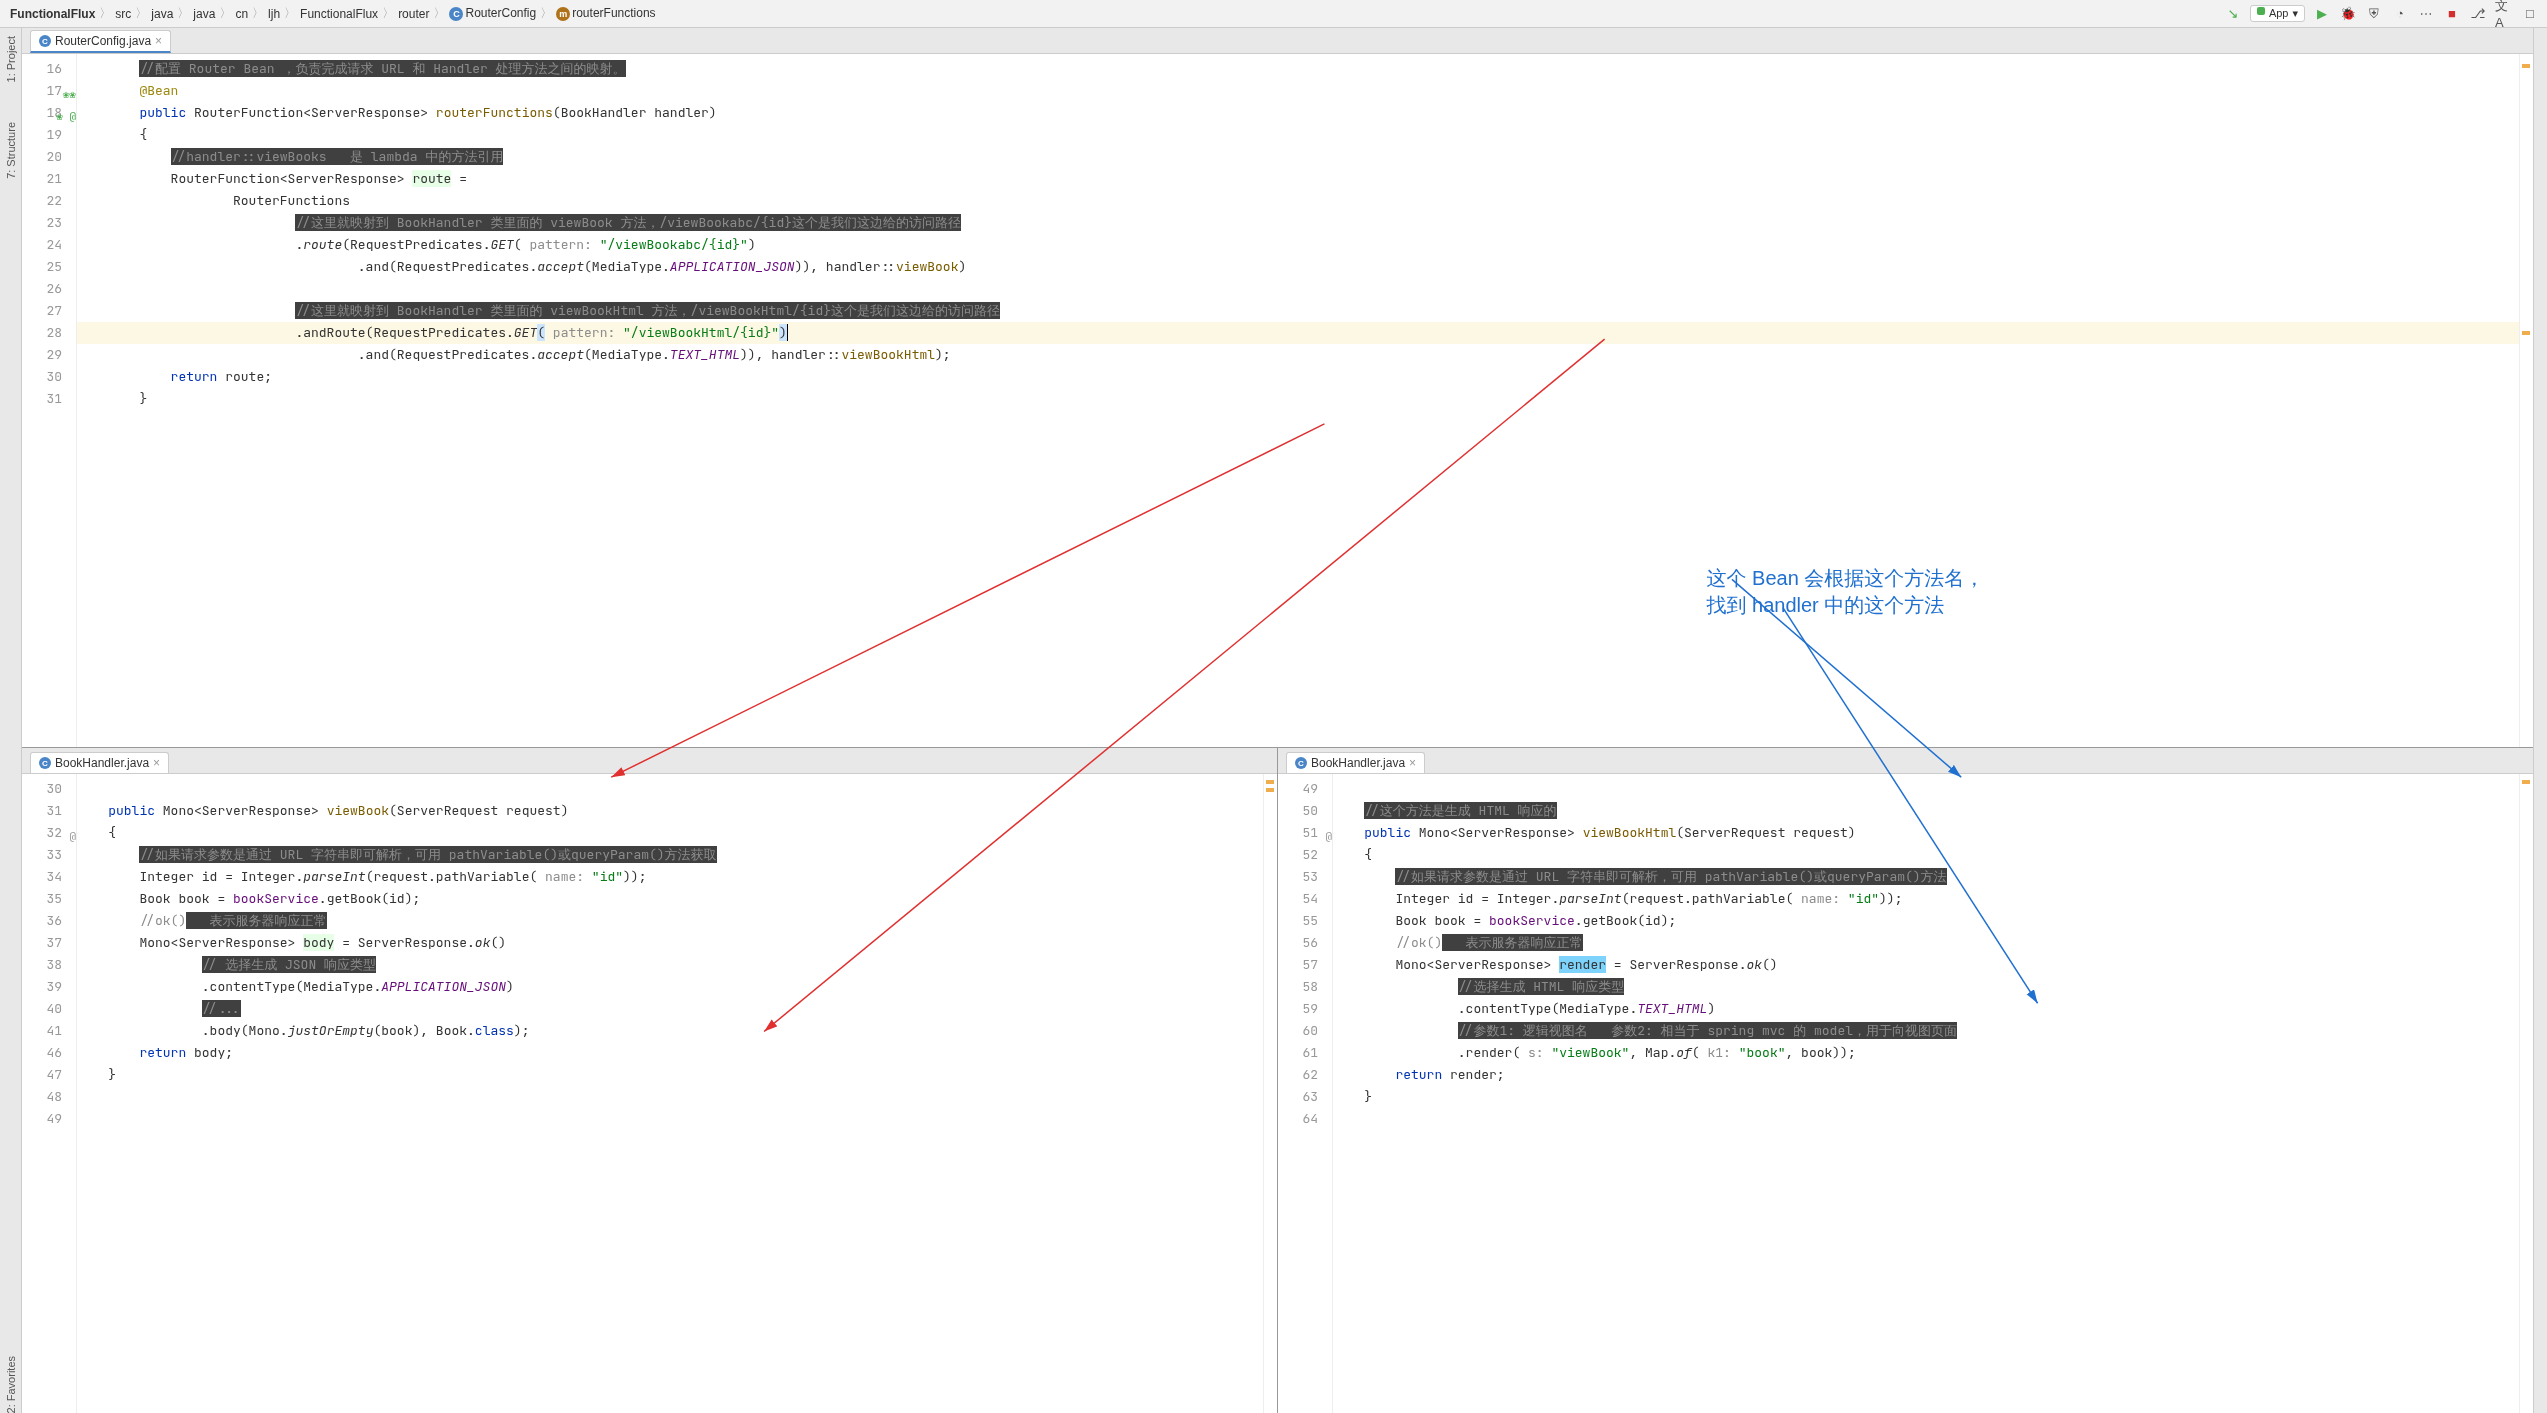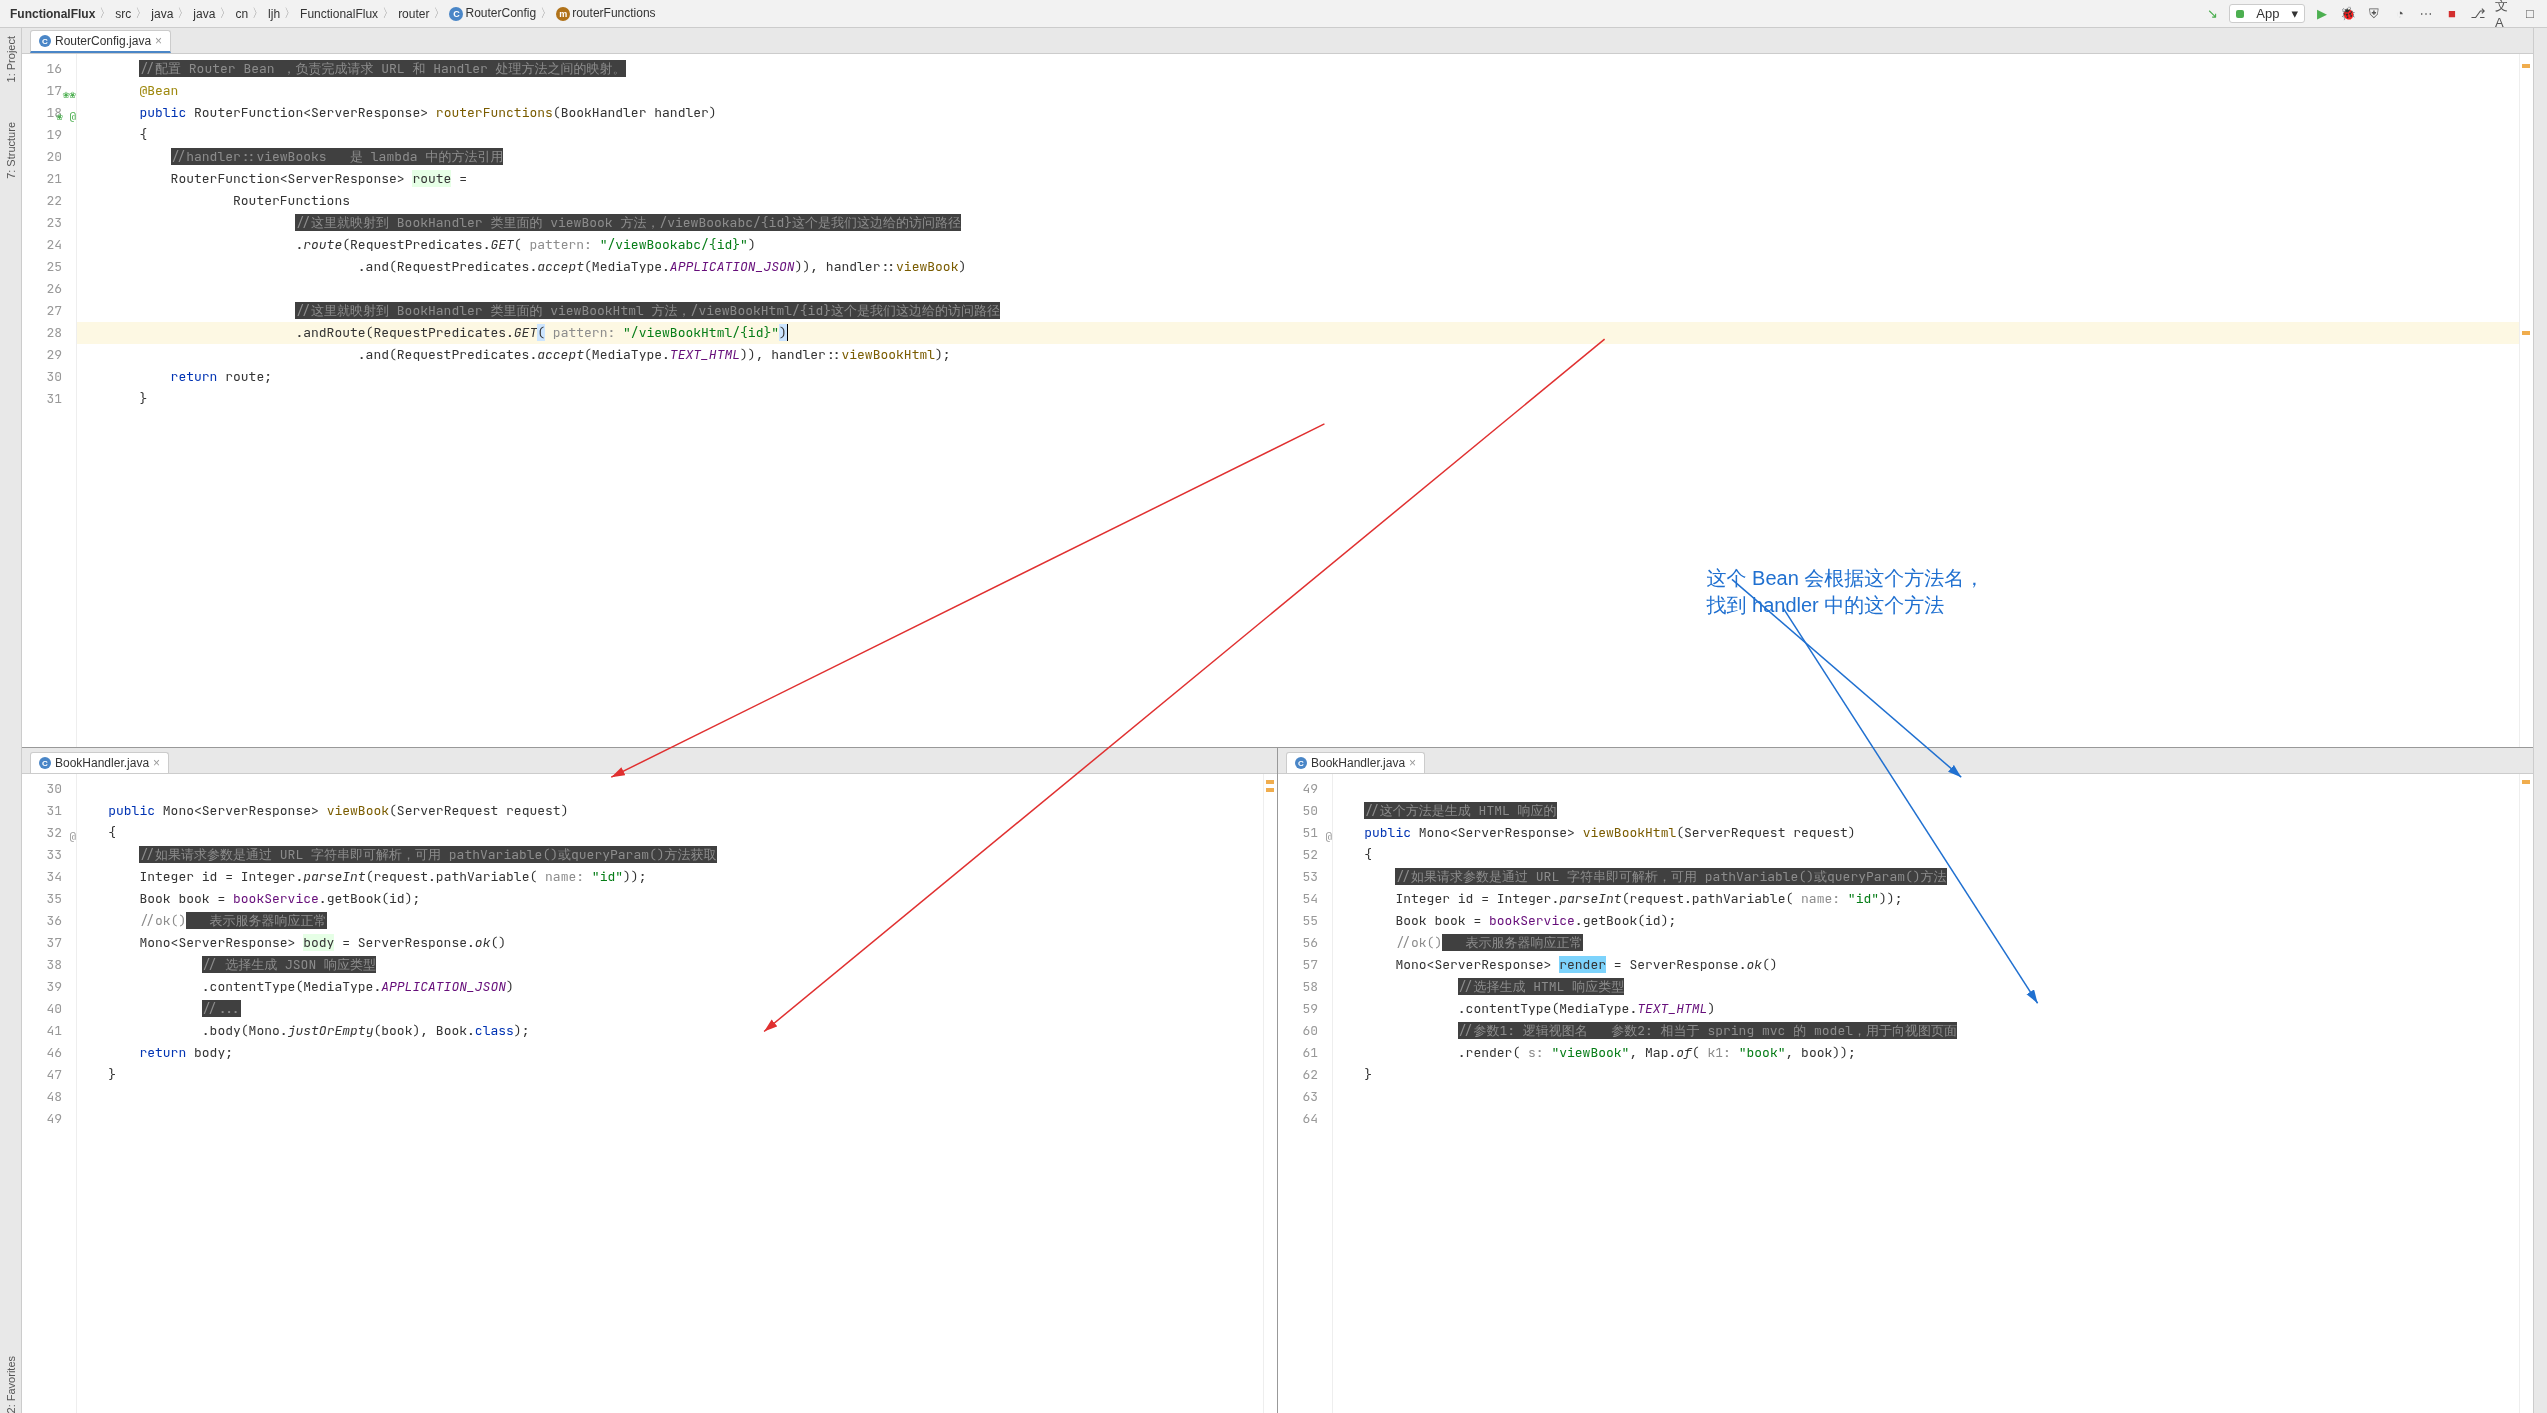--- a/index.html
+++ b/index.html
@@ -12,21 +12,21 @@
 .breadcrumbs .crumb { padding: 0 2px; }
 .breadcrumbs .sep { color: #999; }
 .crumb-icon { display: inline-flex; align-items: center; justify-content: center; width: 14px; height: 14px; border-radius: 50%; font-size: 9px; font-weight: bold; margin-right: 2px; }
 .ci-c { background: #4a86c7; color: #fff; }
 .ci-m { background: #b07219; color: #fff; }
 .toolbar-right { display: flex; align-items: center; gap: 8px; }
 .tb-btn { width: 18px; height: 18px; display: inline-flex; align-items: center; justify-content: center; cursor: pointer; color: #555; }
 .tb-run { color: #4caf50; }
 .tb-debug { color: #4a86c7; }
 .tb-stop { color: #d32f2f; }
-.run-config { display: flex; align-items: center; border: 1px solid #ccc; border-radius: 3px; padding: 1px 6px; background: #fff; cursor: pointer; gap: 12px; font-size: 13px; }
+.run-config { display: flex; align-items: flex-start; border: 1px solid #ccc; border-radius: 3px; padding: 1px 6px; background: #fff; cursor: pointer; gap: 4px; font-size: 11px; }
 .run-config .dot { width: 8px; height: 8px; background: #4caf50; border-radius: 2px; }
 
 
 .body { display: flex; flex: 1; overflow: hidden; }
 .leftrail { width: 22px; background: #e8e8e8; border-right: 1px solid #ccc; display: flex; flex-direction: column; align-items: center; padding-top: 8px; gap: 40px; }
 .rail-label { writing-mode: vertical-rl; transform: rotate(180deg); font-size: 11px; color: #555; cursor: pointer; display: flex; align-items: center; gap: 4px; }
 .rightrail { width: 14px; background: #e8e8e8; border-left: 1px solid #ccc; }
 
 .editors { flex: 1; display: flex; flex-direction: column; overflow: hidden; }
 
@@ -269,20 +269,21 @@
 <div class="line">    <span>{</span></div>
 <div class="line">        <span class="cmt-hl">//如果请求参数是通过 URL 字符串即可解析，可用 pathVariable()或queryParam()方法</span></div>
 <div class="line">        <span>Integer id = Integer.</span><span class="static-i">parseInt</span><span>(request.pathVariable(</span><span class="param"> name: </span><span class="str">"id"</span><span>));</span></div>
 <div class="line">        <span>Book book = </span><span class="fld">bookService</span><span>.getBook(id);</span></div>
 <div class="line">        <span class="cmt">//ok()</span><span class="cmt-hl">   表示服务器响应正常</span></div>
 <div class="line">        <span>Mono&lt;ServerResponse&gt; </span><span style="background:#7dd3fc">render</span><span> = ServerResponse.</span><span class="static-i">ok</span><span>()</span></div>
 <div class="line">                <span class="cmt-hl">//选择生成 HTML 响应类型</span></div>
 <div class="line">                <span>.contentType(MediaType.</span><span class="fld-i">TEXT_HTML</span><span>)</span></div>
 <div class="line">                <span class="cmt-hl">//参数1: 逻辑视图名   参数2: 相当于 spring mvc 的 model，用于向视图页面</span></div>
 <div class="line">                <span>.render(</span><span class="param"> s: </span><span class="str">"viewBook"</span><span>, Map.</span><span class="static-i">of</span><span>(</span><span class="param"> k1: </span><span class="str">"book"</span><span>, book));</span></div>
+<div class="line">        <span class="kw">return</span><span> render;</span></div>
 <div class="line">    <span>}</span></div>
 <div class="line"></div>
               </div>
               <div class="stripe">
                 <div class="mark m-warn" style="top:6px"></div>
               </div>
             </div>
           </div>
 
         </div>

